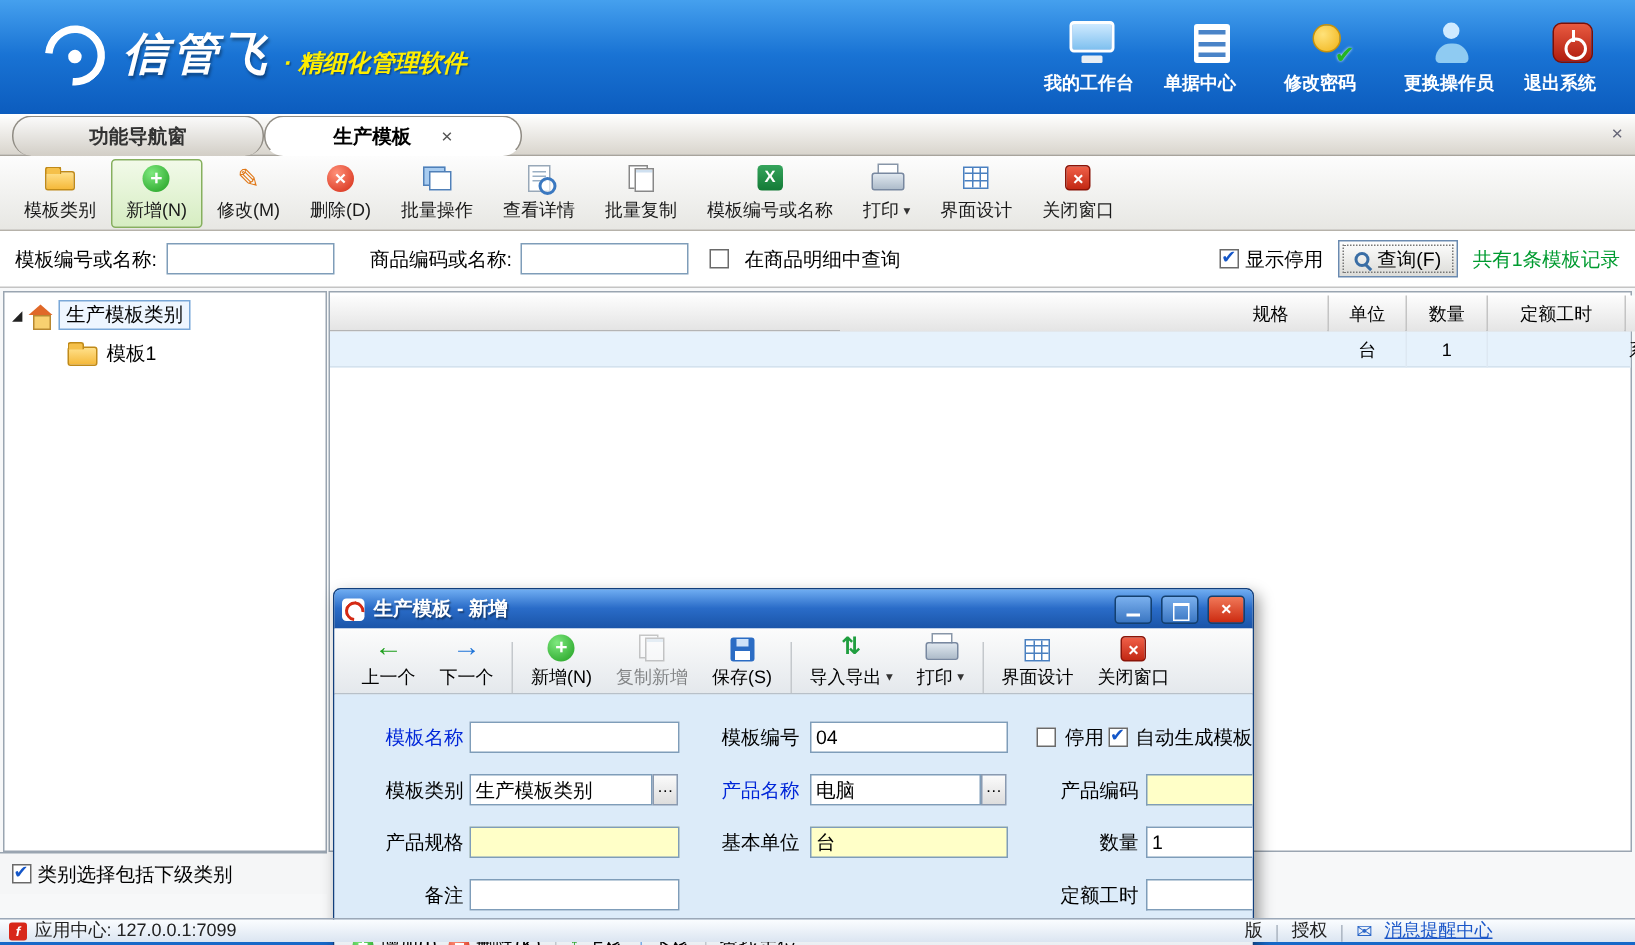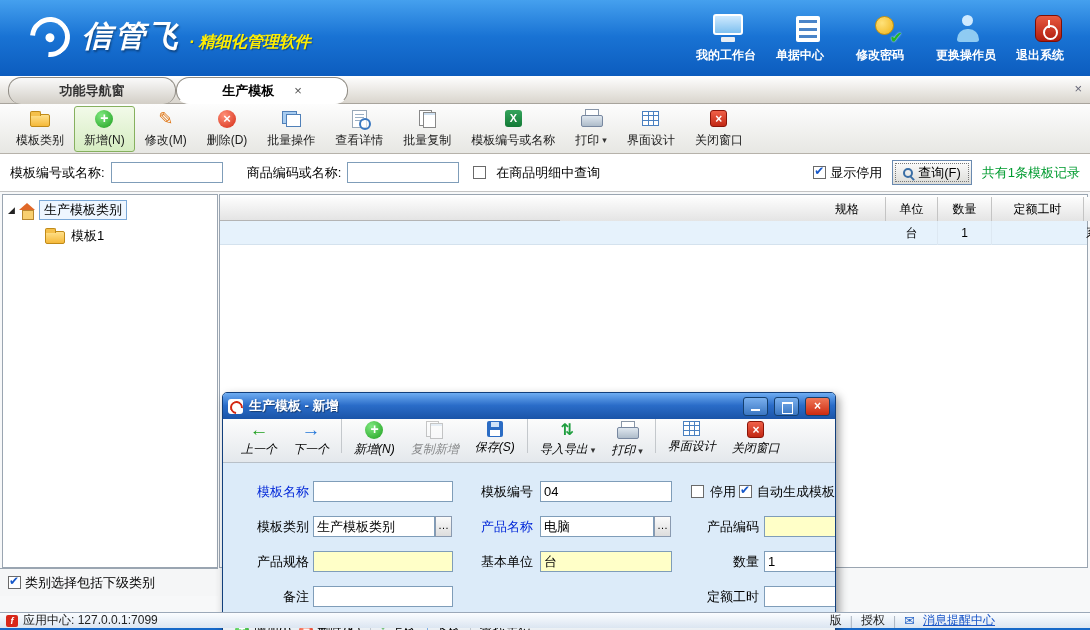--- a/index.html
+++ b/index.html
@@ -113,21 +113,21 @@
 .dtitle{height:26px;background:linear-gradient(#6fadf2,#2a6cc8 48%,#1a54a8);border-radius:4px 4px 0 0;display:flex;align-items:center;padding:0 5px;gap:6px;}
 .i-applogo{width:15px;height:15px;background:#fff;border-radius:3px;position:relative;flex:none;}
 .i-applogo::after{content:"";position:absolute;left:2px;top:2px;width:9px;height:9px;border:2px solid #d42a14;border-radius:50%;border-bottom-color:transparent;transform:rotate(-40deg);}
 .dtitle-text{color:#fff;font-weight:bold;font-size:13px;flex:1;text-shadow:1px 1px 1px rgba(0,0,0,.4);}
 .winbtn{width:25px;height:19px;border:1px solid #14406f;border-radius:3px;position:relative;cursor:pointer;flex:none;}
 .winbtn.minb,.winbtn.maxb{background:linear-gradient(#7ab0ee,#3a76c2);}
 .winbtn.minb::after{content:"";position:absolute;left:7px;bottom:4px;width:9px;height:2px;background:#fff;}
 .winbtn.maxb::after{content:"";position:absolute;left:7px;top:4px;width:9px;height:9px;border:1px solid #fff;border-top-width:2px;}
 .winbtn.closeb{background:linear-gradient(#f07858,#cc2a10);color:#fff;font-weight:bold;font-size:12px;line-height:16px;text-align:center;}
 .winbtn.closeb::after{content:"×";}
-.dtoolbar{height:44px;background:linear-gradient(#fcfcfc,#e4e8ec);border-bottom:1px solid #b8c0c8;display:flex;align-items:flex-start;padding:0 10px;font-style:italic;}
+.dtoolbar{height:44px;background:linear-gradient(#fcfcfc,#e4e8ec);border-bottom:1px solid #b8c0c8;display:flex;align-items:flex-end;padding:0 10px;}
 .dtool{display:flex;flex-direction:column;align-items:center;justify-content:center;gap:2px;padding:2px 8px;cursor:pointer;}
 .dtool .tlabel{font-size:12px;white-space:nowrap;display:flex;align-items:center;}
 .dsep{width:1px;height:34px;background:#c4c8cc;margin:0 4px;}
 .i-arrow-prev::before{content:"←";color:#1fa01f;font-weight:bold;font-size:19px;line-height:18px;}
 .i-arrow-next::before{content:"→";color:#1f74d8;font-weight:bold;font-size:19px;line-height:18px;}
 .i-save{width:16px;height:16px;background:#2b6cc4;border-radius:2px;position:relative;}
 .i-save::before{content:"";position:absolute;left:4px;top:1px;width:8px;height:5px;background:#cfe2f8;}
 .i-save::after{content:"";position:absolute;left:3px;bottom:1px;width:10px;height:6px;background:#fff;}
 .i-imex::before{content:"⇅";color:#1f9e3f;font-weight:bold;font-size:16px;line-height:18px;}
 .disabled{opacity:.45;}

